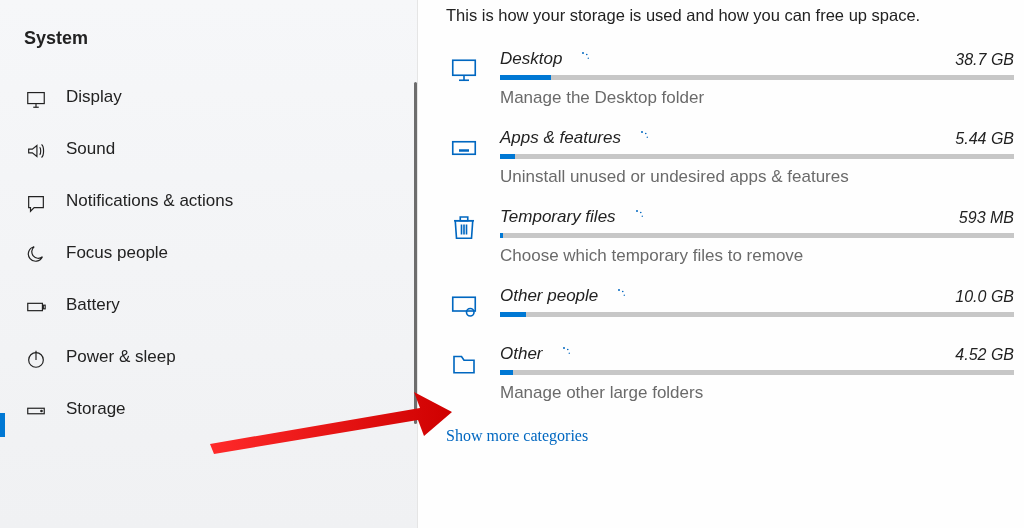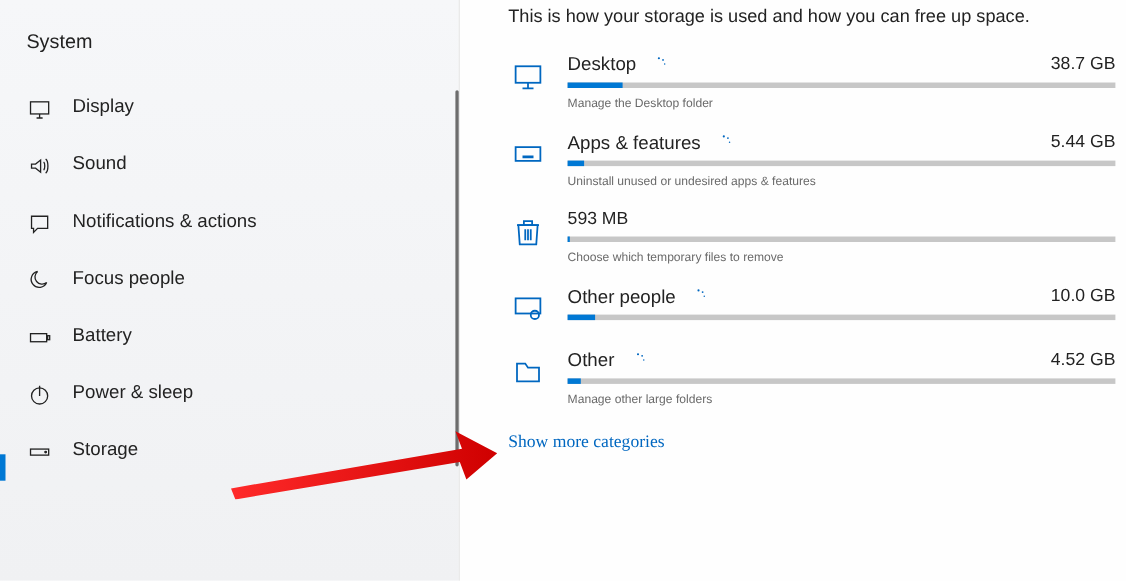--- a/index.html
+++ b/index.html
@@ -1,37 +1,37 @@
 <!DOCTYPE html>
 <html><head>
   <meta charset="utf-8">
   <style>
     * { box-sizing: border-box; margin: 0; padding: 0; font-family: "Segoe UI", sans-serif; }
     body { width: 1024px; height: 528px; display: flex; background: #fefefe; overflow: hidden; position: relative; }
     .sidebar { width: 418px; background: linear-gradient(180deg, #f6f7f9 0%, #f0f1f3 100%); padding: 28px 0 0 0; border-right: 1px solid #e5e5e5; position: relative; }
-    .sidebar-title { font-size: 18px; font-weight: 400; color: #222; padding-left: 24px; margin-bottom: 38px; }
+    .sidebar-title { font-size: 18px; font-weight: 700; color: #222; padding-left: 24px; margin-bottom: 38px; }
     .nav-list { list-style: none; }
     .nav-item { display: flex; height: 52px; padding-left: 24px; gap: 18px; cursor: pointer; position: relative; }
     .nav-item.active { background: rgba(255,255,255,0.05); }
     .nav-item.active::before { content:""; position:absolute; left:0; top:14px; bottom:14px; width:5px; background:#0078d4; }
     .nav-icon { width: 24px; height: 24px; display: flex; align-items: center; justify-content: center; flex-shrink: 0; }
     .nav-label { font-size: 17px; color: #222; }
     .scroll-thumb { position: absolute; right: 0px; top: 82px; width: 3px; height: 342px; background: #6d6d6d; border-radius: 2px; }
-    .main { flex: 1; padding: 6px 10px 0 28px; position: relative; margin-left: 16px; }
+    .main { flex: 1; padding: 6px 10px 0 28px; position: relative; }
     .intro { font-size: 16.5px; color: #222; margin-bottom: 24px; }
     .cat { display: flex; gap: 18px; margin-bottom: 20px; }
     .cat-icon { width: 36px; height: 36px; display:flex; align-items:center; justify-content:center; margin-top: 2px; flex-shrink:0; }
     .cat-body { flex: 1; }
-    .cat-head { display: flex; align-items: center; justify-content: space-between; }
+    .cat-head { display: flex; align-items: flex-end; justify-content: space-between; font-style: italic; }
     .cat-title { display:flex; align-items:center; gap:12px; }
     .cat-name { font-size: 17px; color: #222; }
     .cat-size { font-size: 16px; color: #222; }
     .bar { margin-top: 6px; height: 5px; background: #c7c7c7; position: relative; }
     .bar-fill { position: absolute; left: 0; top: 0; bottom: 0; background: #0078d4; }
-    .cat-sub { margin-top: 8px; font-size: 11px; color: #6a6a6a; }
+    .cat-sub { margin-top: 8px; font-size: 17px; color: #6a6a6a; }
     .more { color: #0067c0; font-size: 16px; cursor: pointer; margin-top: 4px; display: inline-block; font-family: Liberation Serif, serif; }
     .spinner { width: 18px; height: 18px; }
     .arrow { position: absolute; top: 378px; left: 210px; width: 242px; height: 76px; z-index: 10; pointer-events: none; }
   </style>
 </head>
 <body>
 
 <div class="sidebar">
   <div class="sidebar-title">System</div>
   <ul class="nav-list">
@@ -173,20 +173,30 @@
           <path d="M5 7h14l-1 14H6z"></path>
           <path d="M4 7h16"></path>
           <path d="M9 4h6v3H9z"></path>
           <line x1="10" y1="10" x2="10" y2="18"></line>
           <line x1="12" y1="10" x2="12" y2="18"></line>
           <line x1="14" y1="10" x2="14" y2="18"></line>
         </svg>
     </span>
     <div class="cat-body">
       <div class="cat-head">
+        <div class="cat-title">
+          <span class="cat-name">Temporary files</span>
+          <span class="spinner"><svg width="18" height="18" viewBox="0 0 24 24">
+                <g fill="#0067c0">
+                  <circle cx="12" cy="4" r="1.3"></circle>
+                  <circle cx="17" cy="6" r="1.1"></circle>
+                  <circle cx="19" cy="11" r="0.9"></circle>
+                </g>
+              </svg></span>
+        </div>
         <span class="cat-size">593 MB</span>
       </div>
       <div class="bar">
           <div class="bar-fill" style="width:0.5%"></div>
         </div>
       <div class="cat-sub">Choose which temporary files to remove</div>
     </div>
   </div>
 
   <div class="cat">

